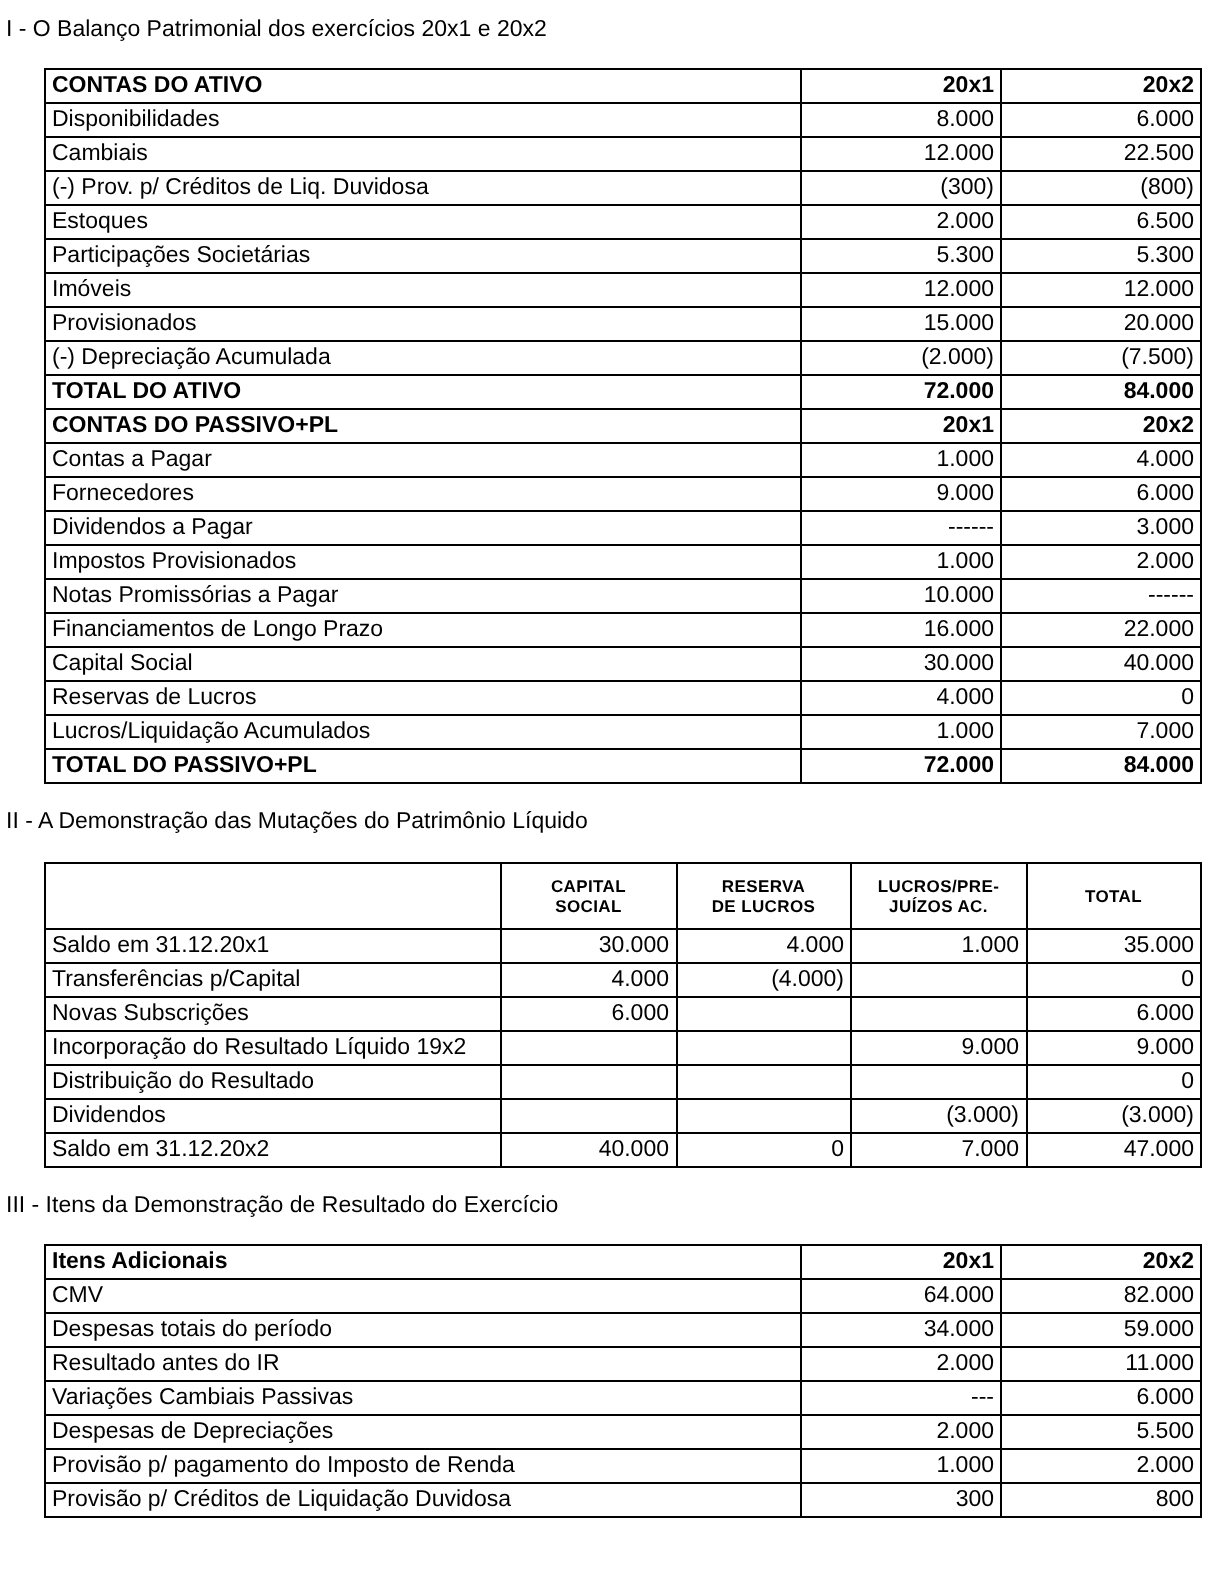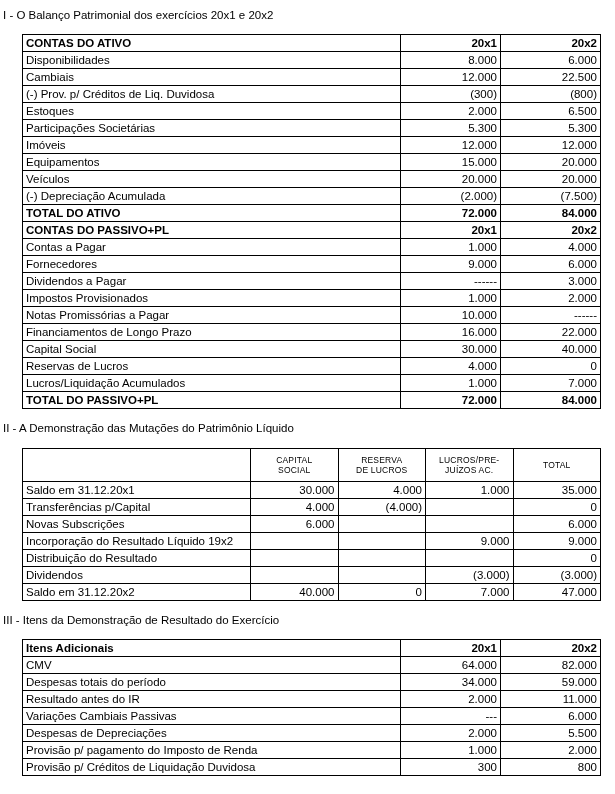--- a/index.html
+++ b/index.html
@@ -61,21 +61,21 @@
   
   col.c-label { width: 378px; }
   col.c-num   { width: 100px; }
 
   
   col.d-label { width: 228px; }
   col.d-num   { width: 87.5px; }
 
   table.dmpl thead td {
     text-align: center;
-    font-weight: normal;
+    font-weight: bold;
     font-size: 8.5px;
     line-height: 10px;
     letter-spacing: 0.2px;
     height: 30px;
     vertical-align: middle;
     padding: 1px 2px;
     white-space: normal;
   }
   table.dmpl thead td.blank { border-top: 1px solid #000; }
   .gap-a { height: 12px; }
@@ -133,27 +133,22 @@
             <td class="label">Participações Societárias</td>
             <td class="num">5.300</td>
             <td class="num">5.300</td>
           </tr>
           <tr>
             <td class="label">Imóveis</td>
             <td class="num">12.000</td>
             <td class="num">12.000</td>
           </tr>
           <tr>
-            <td class="label">Equipamentos</td>
+            <td class="label">Provisionados</td>
             <td class="num">15.000</td>
-            <td class="num">20.000</td>
-          </tr>
-          <tr>
-            <td class="label">Veículos</td>
-            <td class="num">20.000</td>
             <td class="num">20.000</td>
           </tr>
           <tr>
             <td class="label">(-) Depreciação Acumulada</td>
             <td class="num">(2.000)</td>
             <td class="num">(7.500)</td>
           </tr>
           <tr class="bold">
             <td class="label">TOTAL DO ATIVO</td>
             <td class="num">72.000</td>

